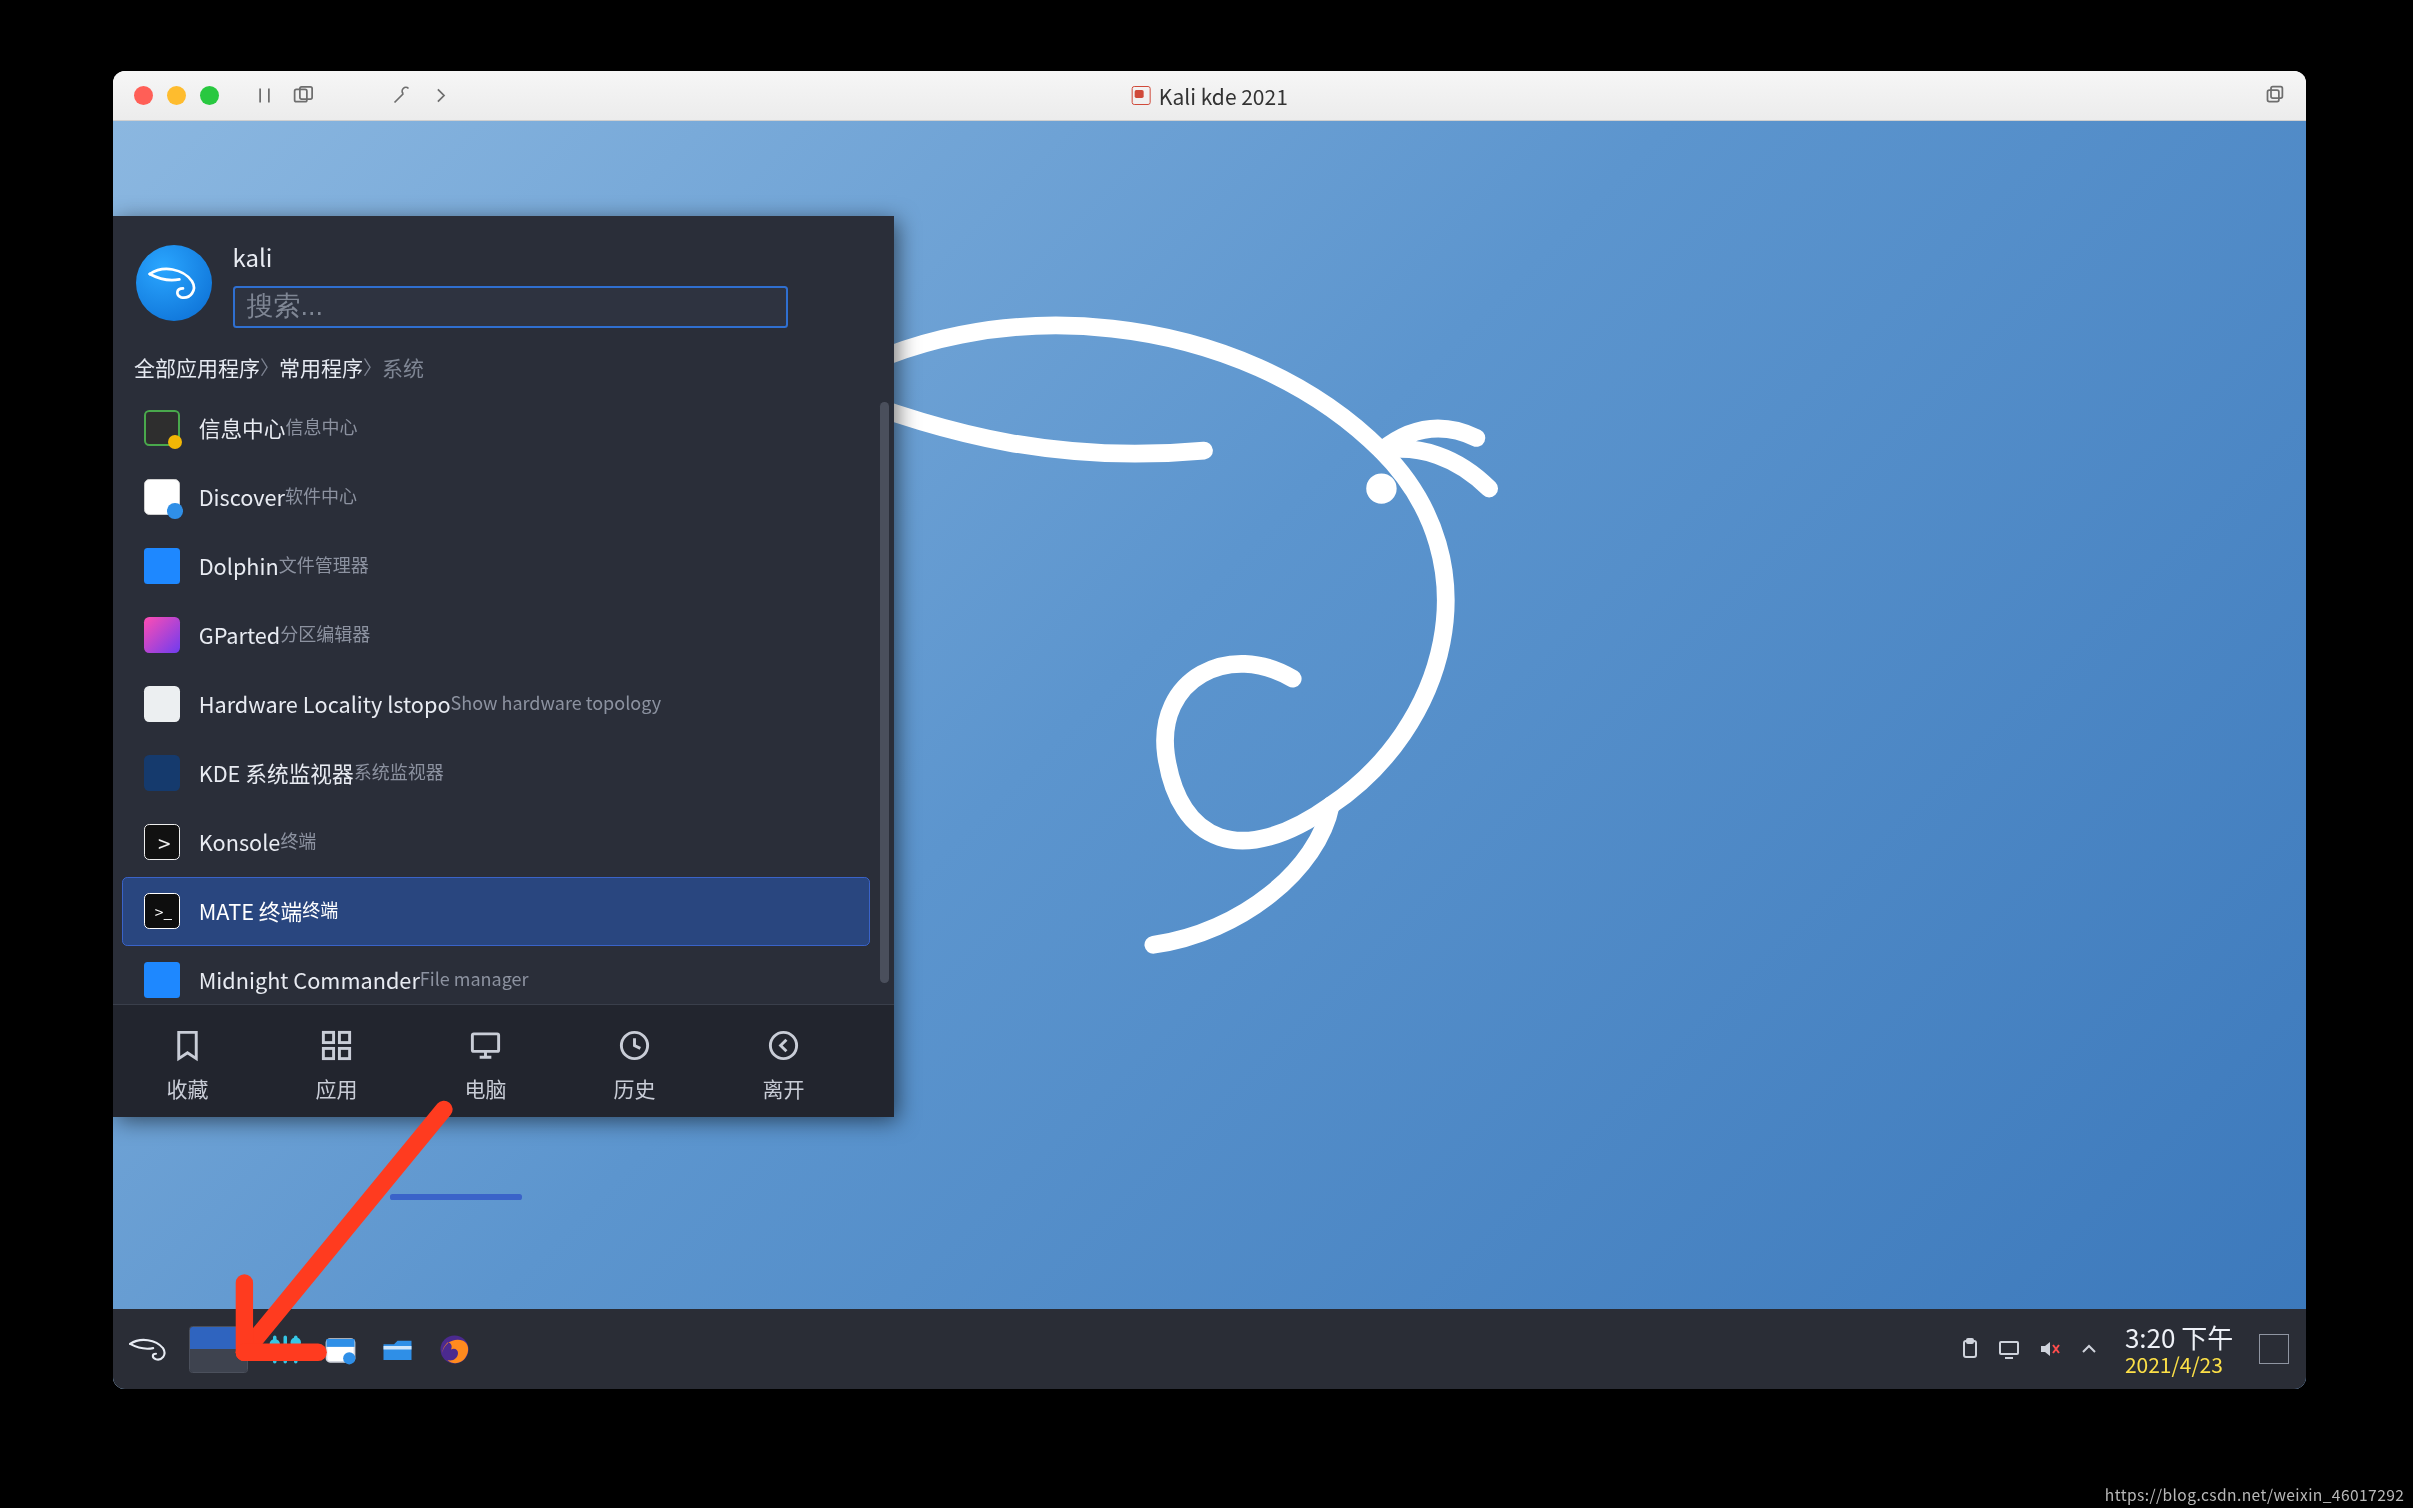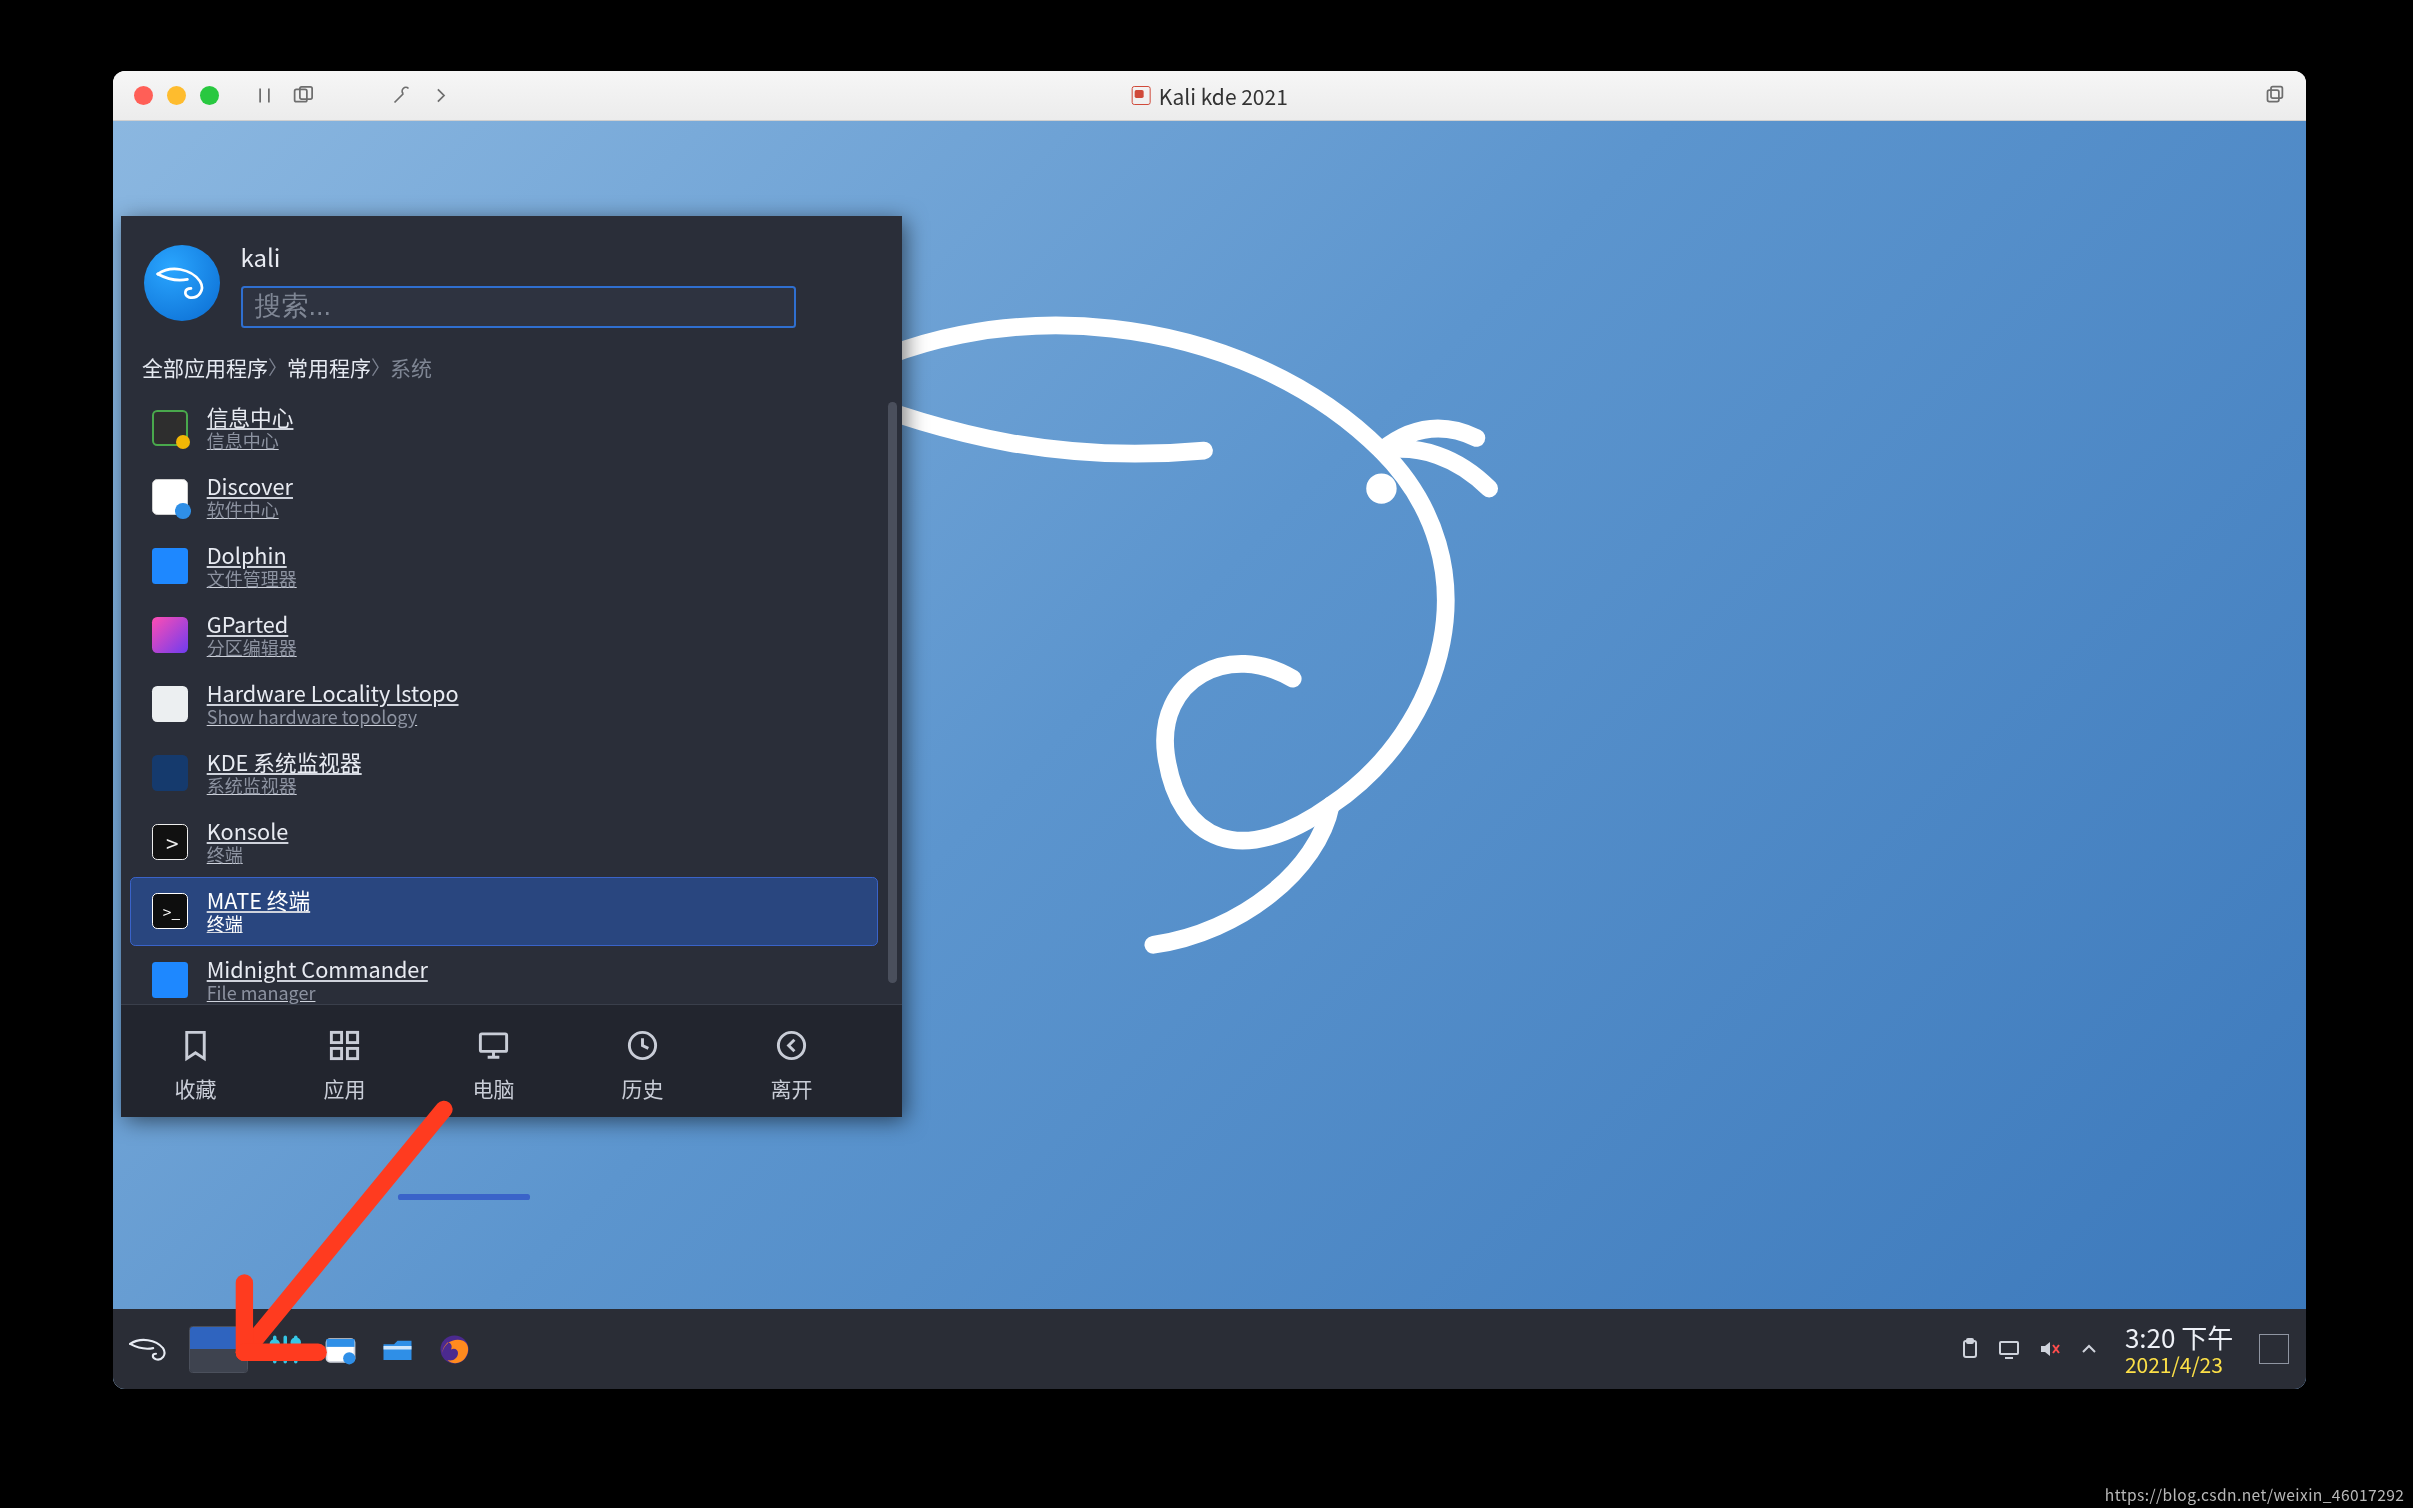--- a/index.html
+++ b/index.html
@@ -47,21 +47,21 @@
     overflow:hidden;
   }
 
   
   .dragon { position:absolute; left:48%; top:40%; transform:translate(-50%,-50%); width:780px; height:659px; }
   .dragon svg { width:100%; height:100%; }
 
   
   .start-menu {
     position:absolute;
-    left:8px; top:95px;
+    left:0; top:95px;
     width:781px; height:901px;
     background:#2a2e39;
     box-shadow: 3.5px 3.5px 21px rgba(0,0,0,0.55);
     display:flex; flex-direction:column;
     color:#cfd3dc;
   }
   .sm-header{ padding:22.5px 22.5px 8.7px 22.5px; display:flex; align-items:center; gap:21px;}
   .avatar{ width:76px; height:76px; border-radius:50%; background:radial-gradient(circle at 35% 30%, #2aa6ff, #0a6bd1); display:flex; align-items:center; justify-content:center;}
   .avatar svg{width:54px;height:54px;}
   .sm-user-col{ flex:1; display:flex; flex-direction:column; gap:12px;}
@@ -93,21 +93,21 @@
     height:69px;
     border:1.7px solid transparent;
     border-radius:5.2px;
     margin:0 8.7px;
   }
   .app-row.selected{ background:#29467f; border-color:#3a63c9; }
   .app-row.selected .app-title,.app-row.selected .app-sub{color:#fff;}
   .app-icon{ width:36px; height:36px; border-radius:5.2px; display:flex; align-items:center; justify-content:center; font-size:22.5px;}
   .app-title{ color:#e8ebf2; font-size:21.7px; line-height:1.15;}
   .app-sub{ color:#8c92a0; font-size:18px; line-height:1.15;}
-  .app-text{ display:flex; flex-direction:column;text-decoration:underline; }
+  .app-text{ display:flex; flex-direction:row; }
 
   .sm-tabs{
     height:113px;
     background:#22252e;
     border-top:1.7px solid #3a3f4b;
     display:flex;
     padding-top:8.7px;
   }
   .sm-tab{
     flex:0 0 149px;

